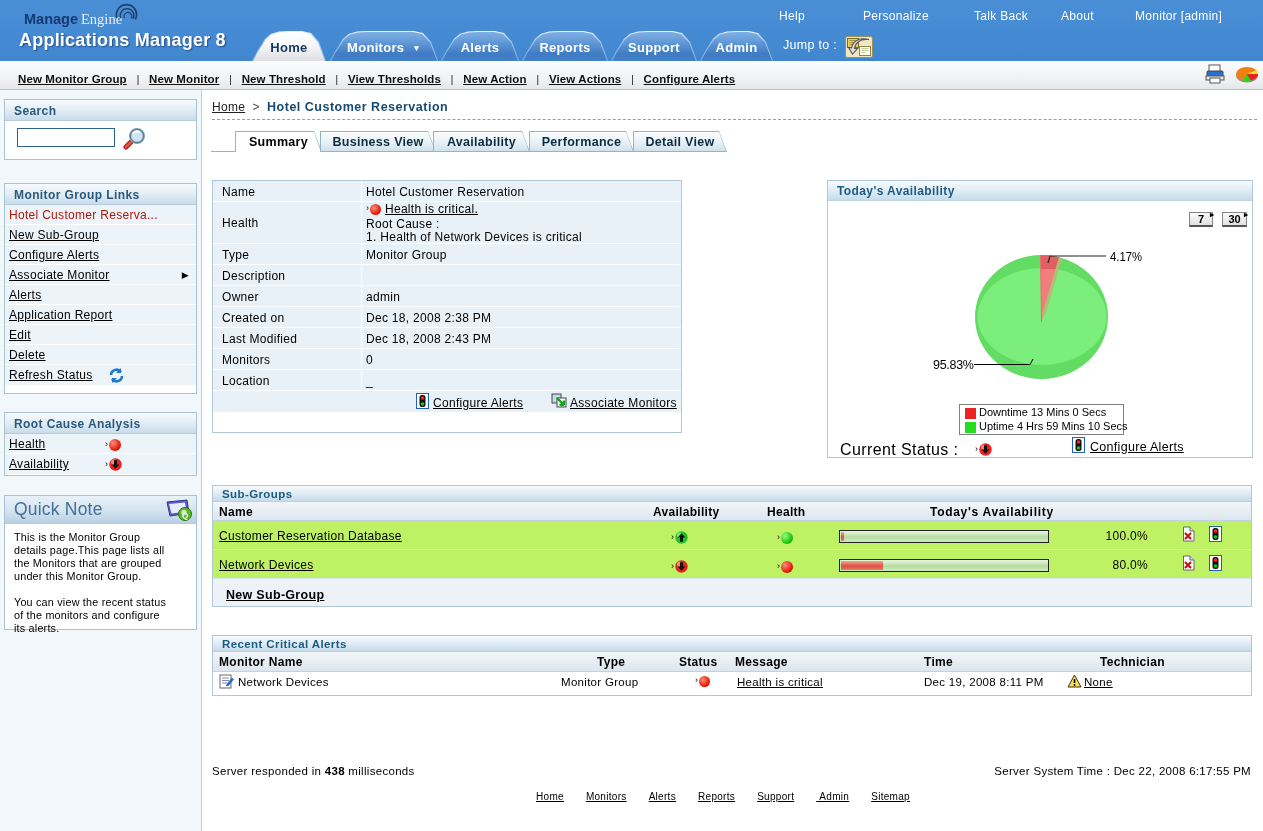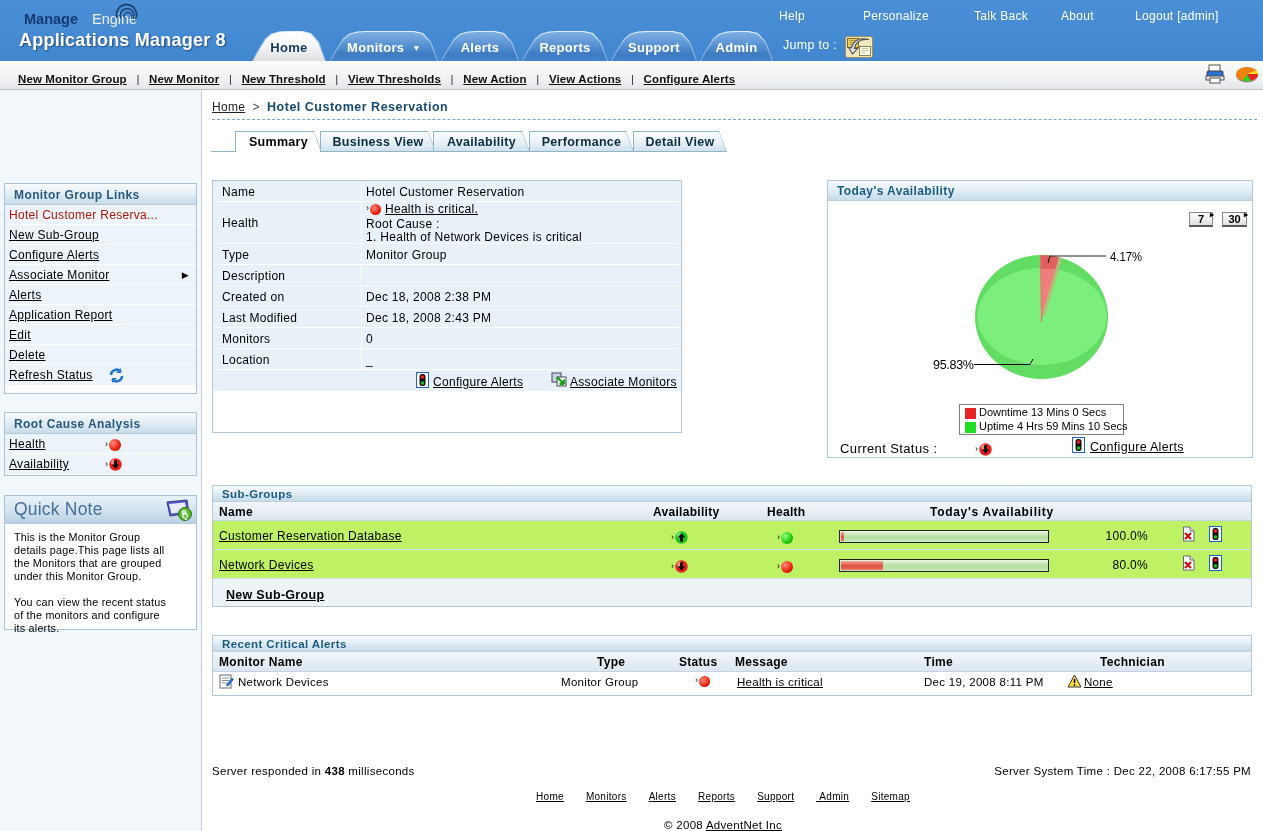--- a/index.html
+++ b/index.html
@@ -86,34 +86,34 @@
 .bar { width:210px; height:13px; border:1px solid #222; background:linear-gradient(#e9f6e0,#b5dda2 55%,#cdeabc); display:inline-block; }
 .barred { position:absolute; left:1px; top:1px; bottom:1px; background:linear-gradient(#f0a898,#dd5040 55%,#e87868); display:inline-block; }
 .nsg { position:relative; height:27px; background:#edf2f7; padding:6px 0 0 13px; }
 .flnk { text-decoration:underline; margin:0 11px; }
 </style>
 </head>
 <body>
 <div id="page">
 
 <div id="hdr">
-  <div id="logo1"><b>Manage</b><i style="margin-left:14px;">Engine</i>
+  <div id="logo1"><b>Manage</b><i style="margin-left:3px;font-family:Liberation Serif, serif;">Engine</i>
     <svg width="23" height="24" viewBox="0 0 24 24" style="position:absolute;left:91px;top:-9px">
       <path d="M2 16 A 10.5 10.5 0 1 1 21.3 17.5" fill="none" stroke="#1d3f6a" stroke-width="1.7"></path>
       <path d="M6 16.5 A 7.2 7.2 0 1 1 19 17" fill="none" stroke="#1d3f6a" stroke-width="1.4"></path>
       <path d="M10 16.5 A 4 4 0 1 1 16.7 16.8" fill="none" stroke="#1d3f6a" stroke-width="1.2"></path>
     </svg>
   </div>
   <div id="logo2">Applications Manager 8</div>
   <div id="toplinks">
     <span style="left:779px">Help</span>
     <span style="left:863px">Personalize</span>
     <span style="left:974px">Talk Back</span>
     <span style="left:1061px">About</span>
-    <span style="left:1135px">Logout [admin]</span>
+    <span style="left:1135px">Monitor [admin]</span>
   </div>
   <div class="t1 home" style="left:252px;width:74px;">
         <div class="in">Home</div>
       </div>
   <div class="t1" style="left:330px;width:108px;">
         <div class="in">Monitors&nbsp;&nbsp;<span style="font-size:8.5px;position:relative;top:-1.5px">▼</span></div>
       </div>
   <div class="t1" style="left:441px;width:78px;">
         <div class="in">Alerts</div>
       </div>
@@ -156,20 +156,33 @@
   <svg class="abs" style="left:1235px;top:5px" width="24" height="17" viewBox="0 0 24 17">
     <ellipse cx="12" cy="9.5" rx="11" ry="7" fill="#9a8a8a"></ellipse>
     <ellipse cx="12" cy="8" rx="11" ry="7" fill="#f08010"></ellipse>
     <path d="M12 8 L23 8 A 11 7 0 0 1 12 15 Z" fill="#e82020"></path>
     <path d="M12 8 L22 4 A 11 7 0 0 1 23 8 Z" fill="#ffe020"></path>
     <path d="M12 8 L8 14.7 A 11 7 0 0 0 16 14.7 Z" fill="#20d820"></path>
   </svg>
 </div>
 
 <div id="sidebar"></div>
+<div class="sbox" style="top:99px;height:61px;">
+  <div class="bh">Search</div>
+  <div style="position:relative;height:38px;background:#fff;">
+    <input style="position: absolute; left: 12px; top: 7px; width: 98px; height: 19px; border: 1px solid rgb(46, 97, 135); background: rgb(255, 255, 255);">
+    <svg class="abs" style="left:118px;top:6px" width="24" height="24" viewBox="0 0 24 24">
+      <path d="M8 15 L3 20" stroke="#b02010" stroke-width="5" stroke-linecap="round"></path>
+      <path d="M8 15 L3 20" stroke="#e85040" stroke-width="2.5" stroke-linecap="round"></path>
+      <circle cx="14" cy="9" r="6.8" fill="#cfe4f4" stroke="#8aa3b8" stroke-width="2.4"></circle>
+      <circle cx="14" cy="9" r="6.8" fill="none" stroke="#5a7a96" stroke-width="1"></circle>
+      <path d="M10.5 6 A 5 5 0 0 1 16 4.8" stroke="#fff" stroke-width="2" fill="none" stroke-linecap="round"></path>
+    </svg>
+  </div>
+</div>
 
 <div class="sbox" style="top:183px;height:211px;">
   <div class="bh">Monitor Group Links</div>
   <div class="srow" style="color:#b01808;">Hotel Customer Reserva...</div>
   <div class="srow"><a>New Sub-Group</a></div>
   <div class="srow"><a>Configure Alerts</a></div>
   <div class="srow"><a>Associate Monitor</a><span style="position:absolute;right:7px;top:5px;font-size:9px;color:#000;">▶</span></div>
   <div class="srow"><a>Alerts</a></div>
   <div class="srow"><a>Application Report</a></div>
   <div class="srow"><a>Edit</a></div>
@@ -246,20 +259,24 @@
       <div class="val" style="top:1px;line-height:13.6px;white-space:nowrap;">
         <span class="tick">›</span><span class="dot" style="width:11px;height:11px;vertical-align:-2px;"></span>&nbsp;<a class="lk">Health is critical.</a><br>Root Cause :<br>1. Health of Network Devices is critical
       </div>
     </div>
     <div class="irow">
           <span class="lbl">Type</span>
           <span class="val">Monitor Group</span>
         </div>
     <div class="irow">
           <span class="lbl">Description</span>
+        </div>
+    <div class="irow">
+          <span class="lbl">Owner</span>
+          <span class="val">admin</span>
         </div>
     <div class="irow">
           <span class="lbl">Created on</span>
           <span class="val">Dec 18, 2008 2:38 PM</span>
         </div>
     <div class="irow">
           <span class="lbl">Last Modified</span>
           <span class="val">Dec 18, 2008 2:43 PM</span>
         </div>
     <div class="irow">
@@ -313,21 +330,21 @@
     <path d="M110 124.5 L113 119" stroke="#000" stroke-width="1" fill="none"></path>
 
   </svg>
   <div class="abs" style="left:730px;top:268px;font-size:12.5px;letter-spacing:-.3px;color:#000;">95.83%</div>
   <div class="abs" style="left:756px;top:314px;width:165px;height:31px;border:1px solid #808080;background:#fff;font-size:11px;letter-spacing:0;white-space:nowrap;">
     <span class="abs" style="left:5px;top:3px;width:11px;height:11px;background:#e82424;"></span>
     <span class="abs" style="left:19px;top:1px;">Downtime 13 Mins 0 Secs</span>
     <span class="abs" style="left:5px;top:17px;width:11px;height:11px;background:#22dd22;"></span>
     <span class="abs" style="left:19px;top:15px;">Uptime 4 Hrs 59 Mins 10 Secs</span>
   </div>
-  <div class="abs" style="left:637px;top:351px;font-size:13px;letter-spacing:.4px;">Current Status :</div>
+  <div class="abs" style="left:637px;top:351px;font-size:16px;letter-spacing:.4px;">Current Status :</div>
   <span class="abs" style="left:772px;top:350px;"><span class="tick">›</span><svg width="13" height="13" viewBox="0 0 13 13" style="vertical-align:-2px;">
           <circle cx="6.5" cy="6.5" r="6.2" fill="#e82020"></circle>
           <circle cx="4.6" cy="4.2" r="2.6" fill="#ff9a90" fill-opacity=".85"></circle>
           <path d="M6.5 10.8 L2.7 6.4 L5 6.4 L5 2.2 L8 2.2 L8 6.4 L10.3 6.4 Z" fill="#111"></path>
         </svg></span>
   <span class="abs" style="left:869px;top:347px;"><svg width="13" height="16" viewBox="0 0 13 16">
           <rect x="0.5" y="0.5" width="12" height="15" fill="#fff" stroke="#2060c0"></rect>
           <rect x="3.5" y="2" width="6" height="12" rx="2.5" fill="#111"></rect>
           <circle cx="6.5" cy="5" r="1.8" fill="#ff2020"></circle>
           <circle cx="6.5" cy="11" r="1.8" fill="#20c020"></circle>
@@ -421,16 +438,15 @@
             </svg></span>
       <a class="lk abs" style="left:871px;top:4px;font-size:11.5px;">None</a>
     </div>
   </div>
 
   <div class="abs" style="left:9px;top:675px;font-size:11.5px;letter-spacing:.3px;">Server responded in <b>438</b> milliseconds</div>
   <div class="abs" style="right:12px;top:675px;font-size:11.5px;letter-spacing:.3px;">Server System Time : Dec 22, 2008 6:17:55 PM</div>
   <div class="abs" style="left:0;top:701px;width:1040px;text-align:center;font-size:10px;letter-spacing:.3px;">
     <span class="flnk">Home</span><span class="flnk">Monitors</span><span class="flnk">Alerts</span><span class="flnk">Reports</span><span class="flnk">Support</span><span class="flnk">&nbsp;Admin</span><span class="flnk">Sitemap</span>
   </div>
-  <div class="abs" style="left:0;top:729px;width:1040px;text-align:center;font-size:11.5px;letter-spacing:.3px;">© 2008 <span style="text-decoration:underline;">AdventNet Inc</span></div>
 </div>
 
 </div>
 
 </body></html>

